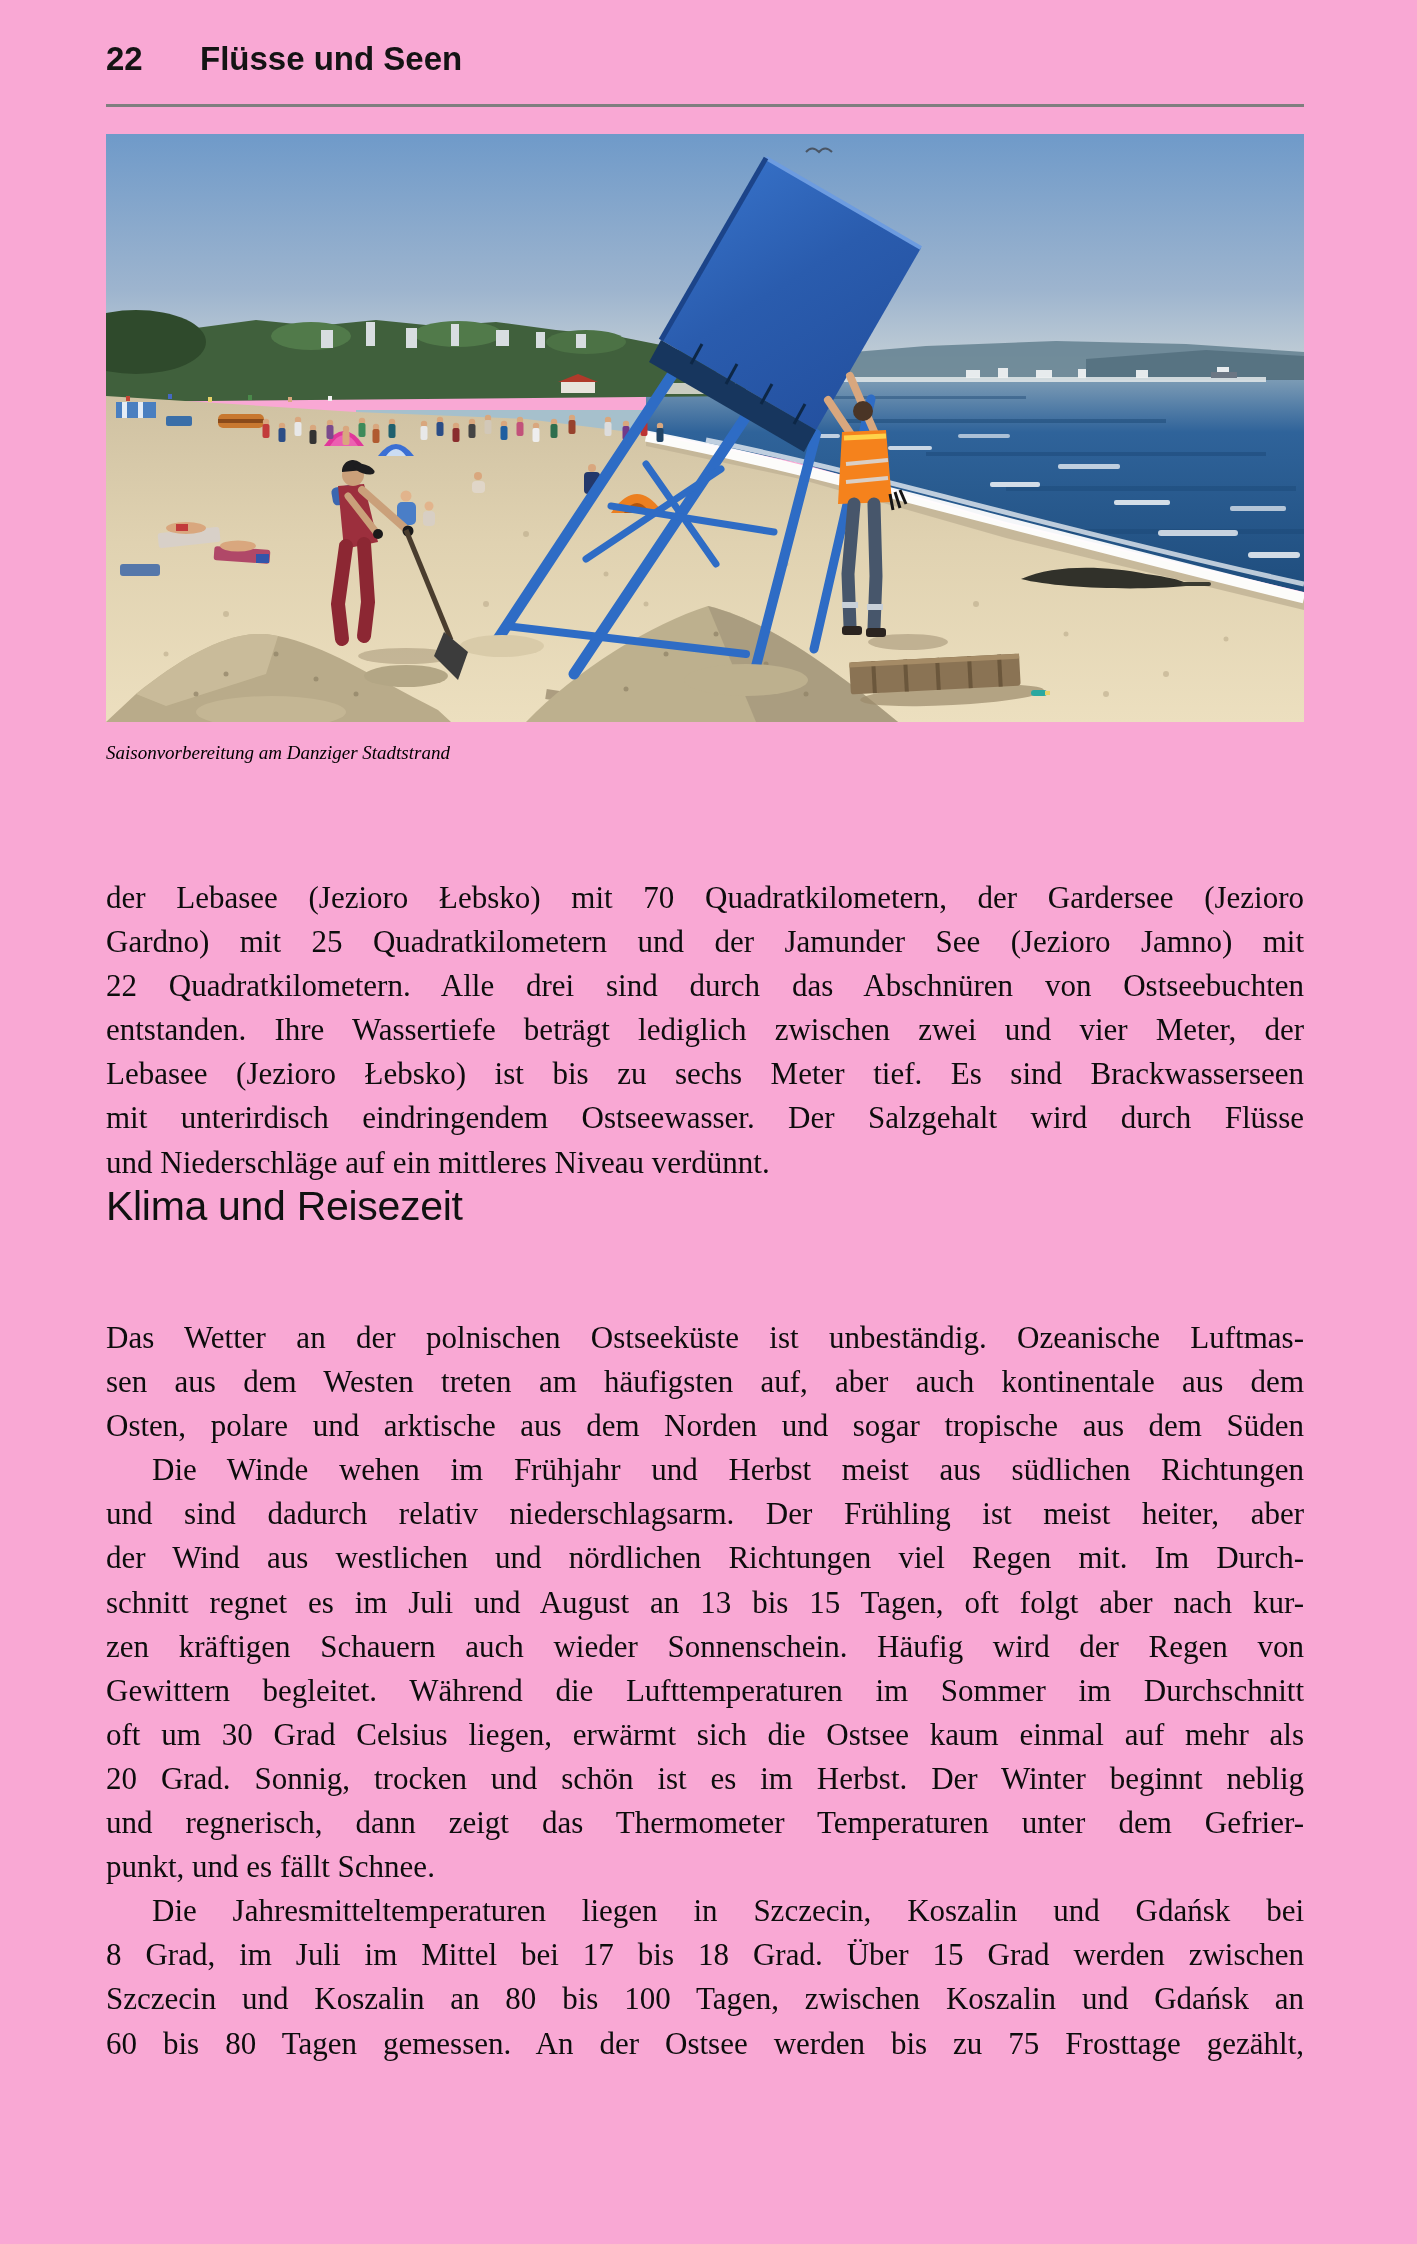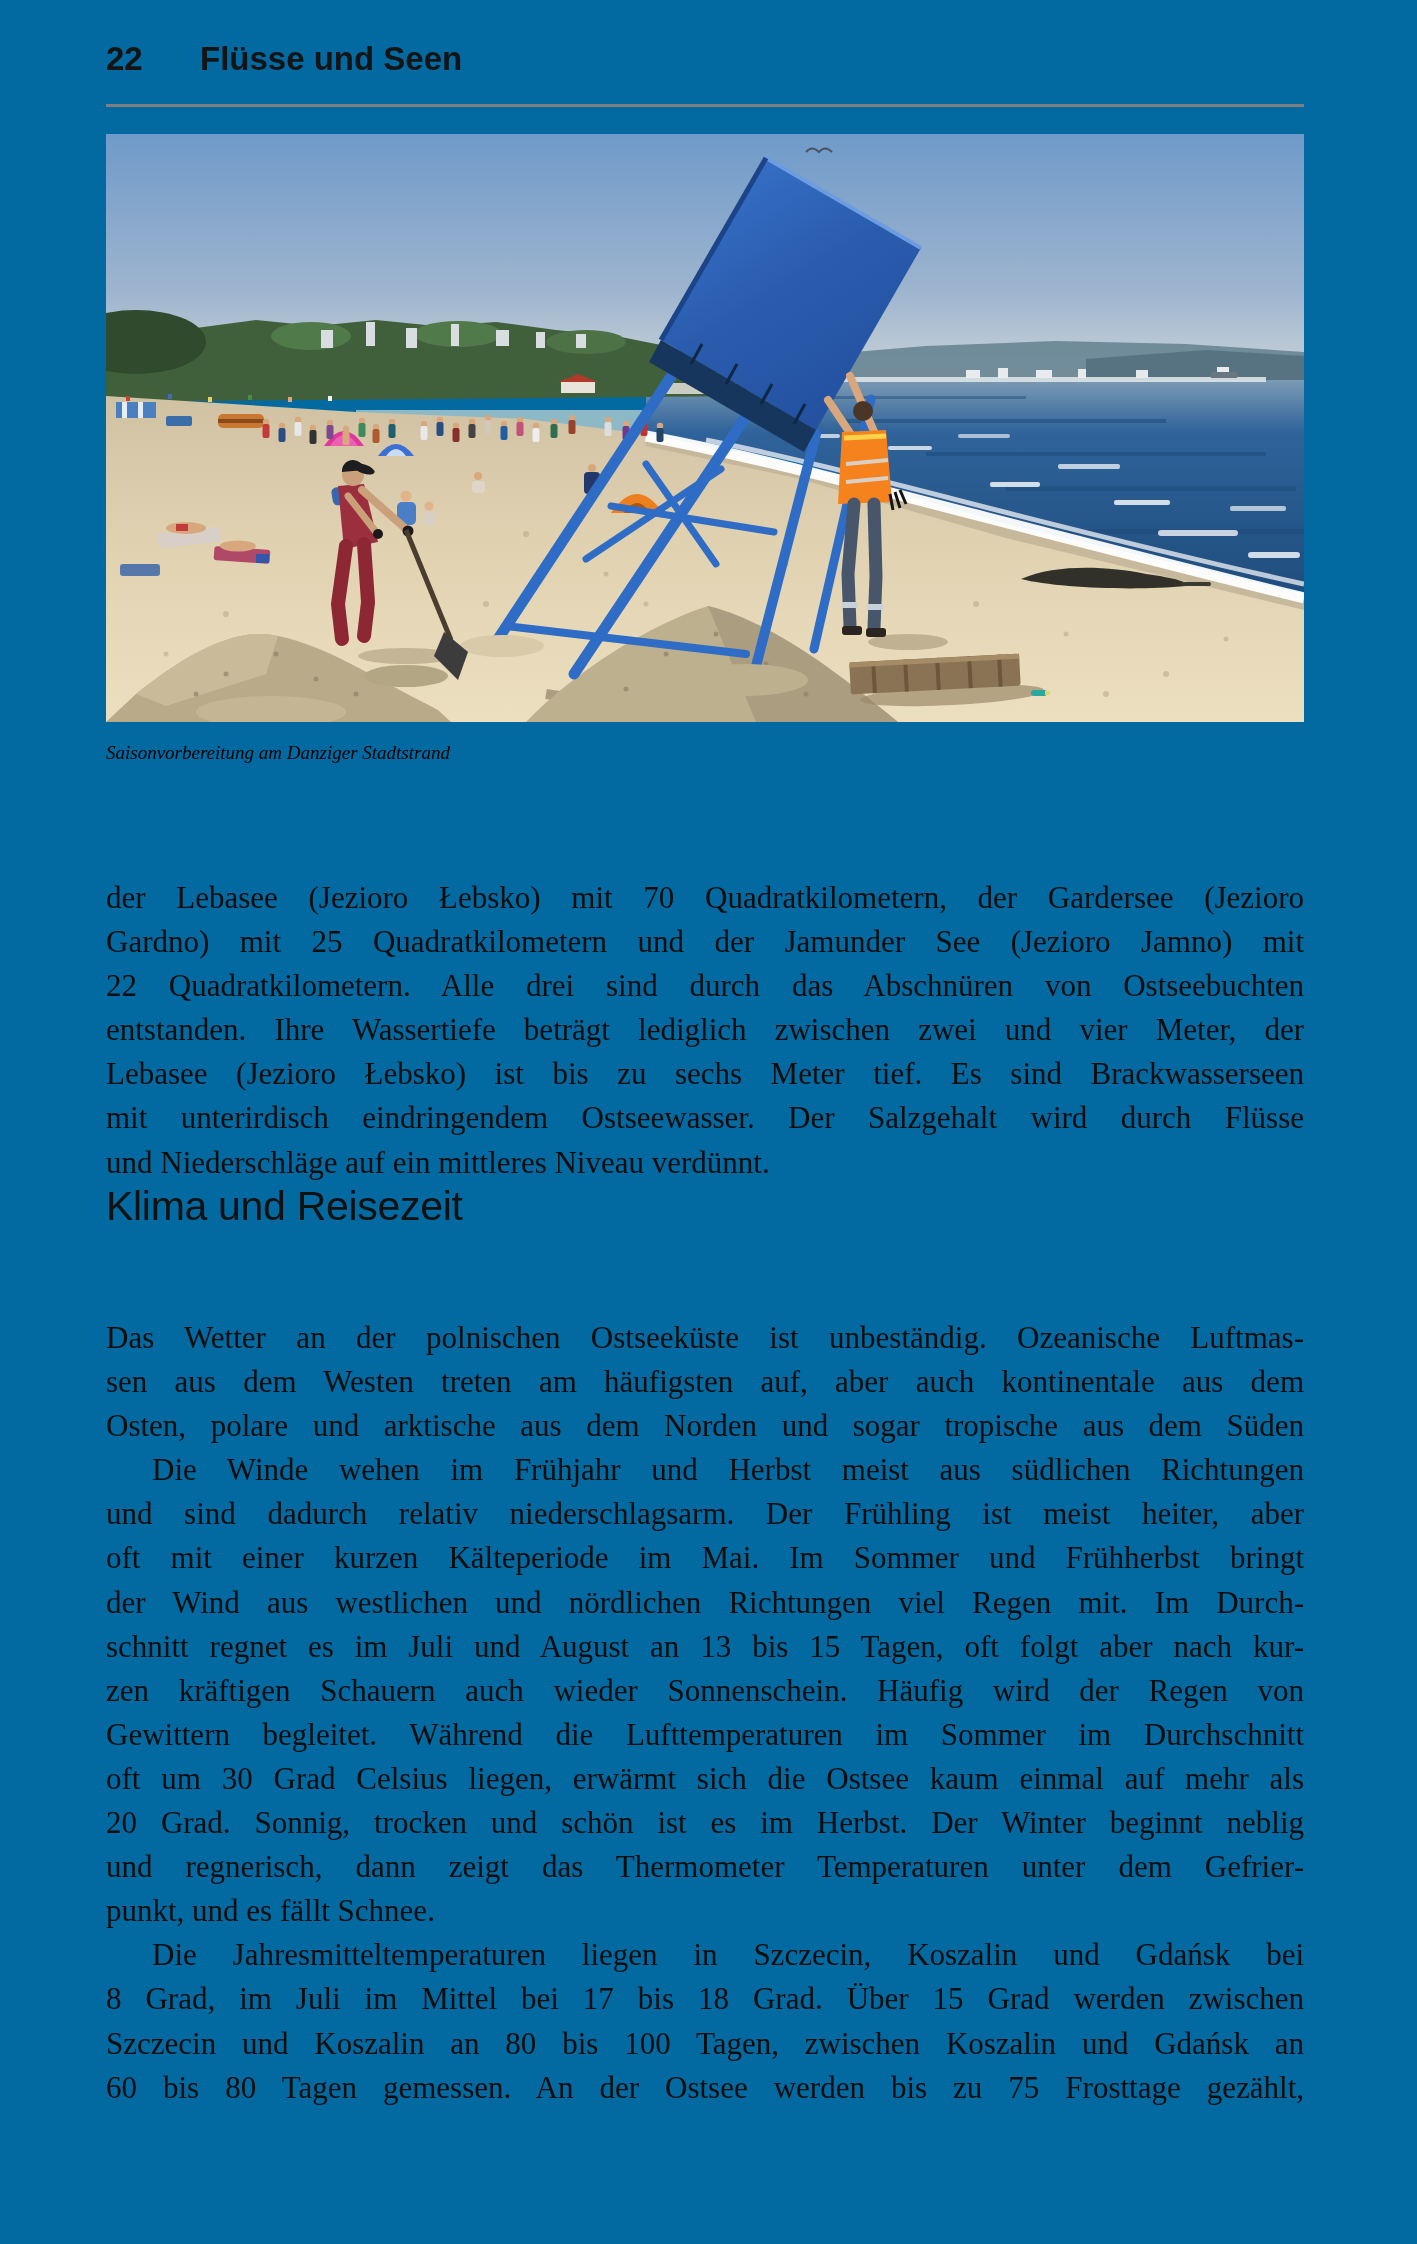--- a/index.html
+++ b/index.html
@@ -1,16 +1,16 @@
 <!DOCTYPE html>
 <html><head>
 <meta charset="utf-8">
 <style>
   html,body{margin:0;padding:0;background:#ffffff;}
-  .page{position:relative;width:1417px;height:2244px;background:#0369a1;overflow:hidden;
+  .page{position:relative;width:1417px;height:2244px;background:#f9a8d4;overflow:hidden;
         font-family:"Liberation Serif",serif;color:#0d0d0d;}
   .content{position:absolute;left:106px;width:1198px;}
 
   
   .pgheader{top:40px;height:40px;font-family:"Liberation Sans",sans-serif;font-weight:700;
             font-size:33px;color:#141414;}
   .pagenum{position:absolute;left:0;top:0;}
   .chapter{position:absolute;left:94px;top:0;}
   .rule{top:104px;height:3px;background:#7f7f7f;}
 
@@ -378,21 +378,20 @@
 
   <div class="content textblock flow">
     <div>
         <div class="bline">Das Wetter an der polnischen Ostseeküste ist unbeständig. Ozeanische Luftmas-</div>
         <div class="bline">sen aus dem Westen treten am häufigsten auf, aber auch kontinentale aus dem</div>
         <div class="bline">Osten, polare und arktische aus dem Norden und sogar tropische aus dem Süden</div>
       </div>
     <div>
         <div class="bline indent">Die Winde wehen im Frühjahr und Herbst meist aus südlichen Richtungen</div>
         <div class="bline">und sind dadurch relativ niederschlagsarm. Der Frühling ist meist heiter, aber</div>
-        <div class="bline">oft mit einer kurzen Kälteperiode im Mai. Im Sommer und Frühherbst bringt</div>
         <div class="bline">der Wind aus westlichen und nördlichen Richtungen viel Regen mit. Im Durch-</div>
         <div class="bline">schnitt regnet es im Juli und August an 13 bis 15 Tagen, oft folgt aber nach kur-</div>
         <div class="bline">zen kräftigen Schauern auch wieder Sonnenschein. Häufig wird der Regen von</div>
         <div class="bline">Gewittern begleitet. Während die Lufttemperaturen im Sommer im Durchschnitt</div>
         <div class="bline">oft um 30 Grad Celsius liegen, erwärmt sich die Ostsee kaum einmal auf mehr als</div>
         <div class="bline">20 Grad. Sonnig, trocken und schön ist es im Herbst. Der Winter beginnt neblig</div>
         <div class="bline">und regnerisch, dann zeigt das Thermometer Temperaturen unter dem Gefrier-</div>
         <div class="bline last">punkt, und es fällt Schnee.</div>
       </div>
     <div>

